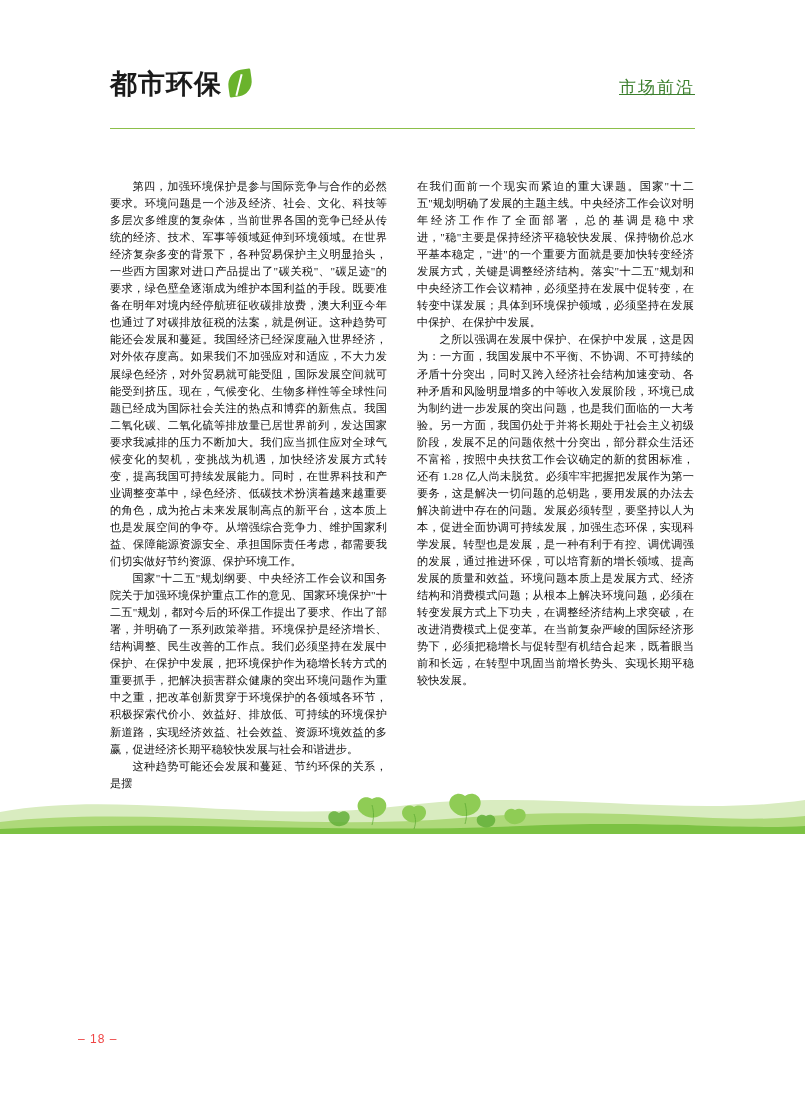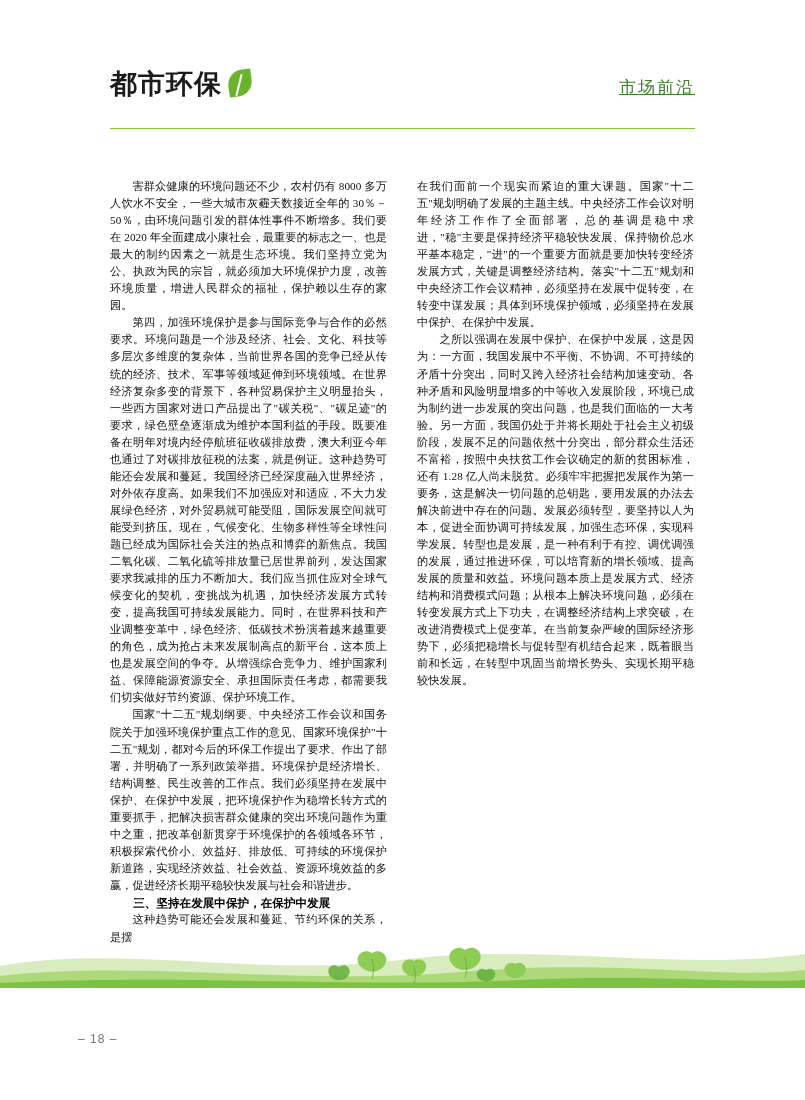--- a/index.html
+++ b/index.html
@@ -12,21 +12,21 @@
     background: #ffffff;
     font-family: "Liberation Serif", "DejaVu Serif", serif;
     position: relative;
     overflow: hidden;
   }
 
   .page {
     position: absolute;
     left: 0; top: 0;
     width: 805px;
-    height: 988px;
+    height: 834px;
   }
 
   
   .header {
     position: absolute;
     left: 110px;
     top: 68px;
     width: 585px;
     height: 56px;
   }
@@ -124,21 +124,21 @@
     color: #000000;
   }
 
   
   .page-number {
     position: absolute;
     left: 78px;
     top: 1032px;
     font-family: "Liberation Sans", "DejaVu Sans", sans-serif;
     font-size: 12px;
-    color: #737373;
+    color: #ef4444;
     letter-spacing: 1px;
   }
 
   .footer-art {
     position: absolute;
     left: 0;
     bottom: 0;
     width: 805px;
     height: 62px;
     overflow: hidden;
@@ -157,24 +157,22 @@
         <span class="leaf"></span>
         <span class="stem"></span>
       </span>
     </div>
     <div class="section-label">市场前沿</div>
   </div>
   <div class="header-rule"></div>
 
   <div class="columns">
     <div class="col">
-      <p class="para indent">害群众健康的环境问题还不少，农村仍有 8000 多万人饮水不安全，一些大城市灰霾天数接近全年的 30％－50％，由环境问题引发的群体性事件不断增多。我们要在 2020 年全面建成小康社会，最重要的标志之一、也是最大的制约因素之一就是生态环境。我们坚持立党为公、执政为民的宗旨，就必须加大环境保护力度，改善环境质量，增进人民群众的福祉，保护赖以生存的家园。</p>
       <p class="para indent">第四，加强环境保护是参与国际竞争与合作的必然要求。环境问题是一个涉及经济、社会、文化、科技等多层次多维度的复杂体，当前世界各国的竞争已经从传统的经济、技术、军事等领域延伸到环境领域。在世界经济复杂多变的背景下，各种贸易保护主义明显抬头，一些西方国家对进口产品提出了"碳关税"、"碳足迹"的要求，绿色壁垒逐渐成为维护本国利益的手段。既要准备在明年对境内经停航班征收碳排放费，澳大利亚今年也通过了对碳排放征税的法案，就是例证。这种趋势可能还会发展和蔓延。我国经济已经深度融入世界经济，对外依存度高。如果我们不加强应对和适应，不大力发展绿色经济，对外贸易就可能受阻，国际发展空间就可能受到挤压。现在，气候变化、生物多样性等全球性问题已经成为国际社会关注的热点和博弈的新焦点。我国二氧化碳、二氧化硫等排放量已居世界前列，发达国家要求我减排的压力不断加大。我们应当抓住应对全球气候变化的契机，变挑战为机遇，加快经济发展方式转变，提高我国可持续发展能力。同时，在世界科技和产业调整变革中，绿色经济、低碳技术扮演着越来越重要的角色，成为抢占未来发展制高点的新平台，这本质上也是发展空间的争夺。从增强综合竞争力、维护国家利益、保障能源资源安全、承担国际责任考虑，都需要我们切实做好节约资源、保护环境工作。</p>
       <p class="para indent">国家"十二五"规划纲要、中央经济工作会议和国务院关于加强环境保护重点工作的意见、国家环境保护"十二五"规划，都对今后的环保工作提出了要求、作出了部署，并明确了一系列政策举措。环境保护是经济增长、结构调整、民生改善的工作点。我们必须坚持在发展中保护、在保护中发展，把环境保护作为稳增长转方式的重要抓手，把解决损害群众健康的突出环境问题作为重中之重，把改革创新贯穿于环境保护的各领域各环节，积极探索代价小、效益好、排放低、可持续的环境保护新道路，实现经济效益、社会效益、资源环境效益的多赢，促进经济长期平稳较快发展与社会和谐进步。</p>
-      <h3 class="subhead">三、坚持在发展中保护，在保护中发展</h3>
       <p class="para indent">这种趋势可能还会发展和蔓延、节约环保的关系，是摆</p>
     </div>
     <div class="col">
       <p class="para">在我们面前一个现实而紧迫的重大课题。国家"十二五"规划明确了发展的主题主线。中央经济工作会议对明年经济工作作了全面部署，总的基调是稳中求进，"稳"主要是保持经济平稳较快发展、保持物价总水平基本稳定，"进"的一个重要方面就是要加快转变经济发展方式，关键是调整经济结构。落实"十二五"规划和中央经济工作会议精神，必须坚持在发展中促转变，在转变中谋发展；具体到环境保护领域，必须坚持在发展中保护、在保护中发展。</p>
       <p class="para indent">之所以强调在发展中保护、在保护中发展，这是因为：一方面，我国发展中不平衡、不协调、不可持续的矛盾十分突出，同时又跨入经济社会结构加速变动、各种矛盾和风险明显增多的中等收入发展阶段，环境已成为制约进一步发展的突出问题，也是我们面临的一大考验。另一方面，我国仍处于并将长期处于社会主义初级阶段，发展不足的问题依然十分突出，部分群众生活还不富裕，按照中央扶贫工作会议确定的新的贫困标准，还有 1.28 亿人尚未脱贫。必须牢牢把握把发展作为第一要务，这是解决一切问题的总钥匙，要用发展的办法去解决前进中存在的问题。发展必须转型，要坚持以人为本，促进全面协调可持续发展，加强生态环保，实现科学发展。转型也是发展，是一种有利于有控、调优调强的发展，通过推进环保，可以培育新的增长领域、提高发展的质量和效益。环境问题本质上是发展方式、经济结构和消费模式问题；从根本上解决环境问题，必须在转变发展方式上下功夫，在调整经济结构上求突破，在改进消费模式上促变革。在当前复杂严峻的国际经济形势下，必须把稳增长与促转型有机结合起来，既着眼当前和长远，在转型中巩固当前增长势头、实现长期平稳较快发展。</p>
     </div>
   </div>
 
   <div class="page-number">– 18 –</div>
 

